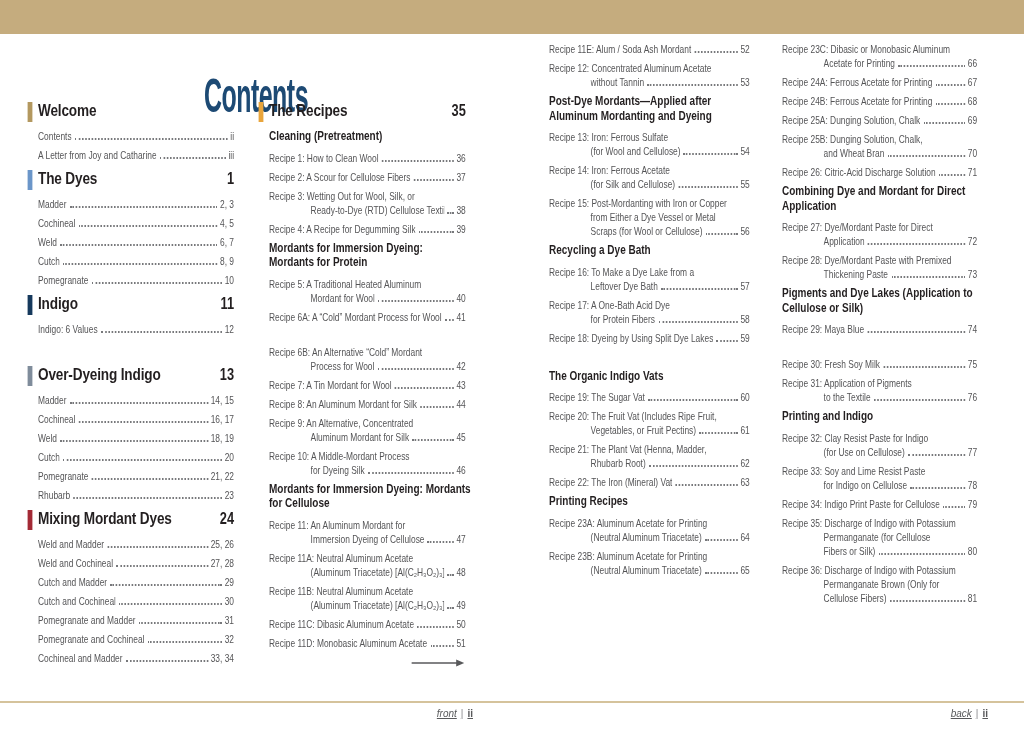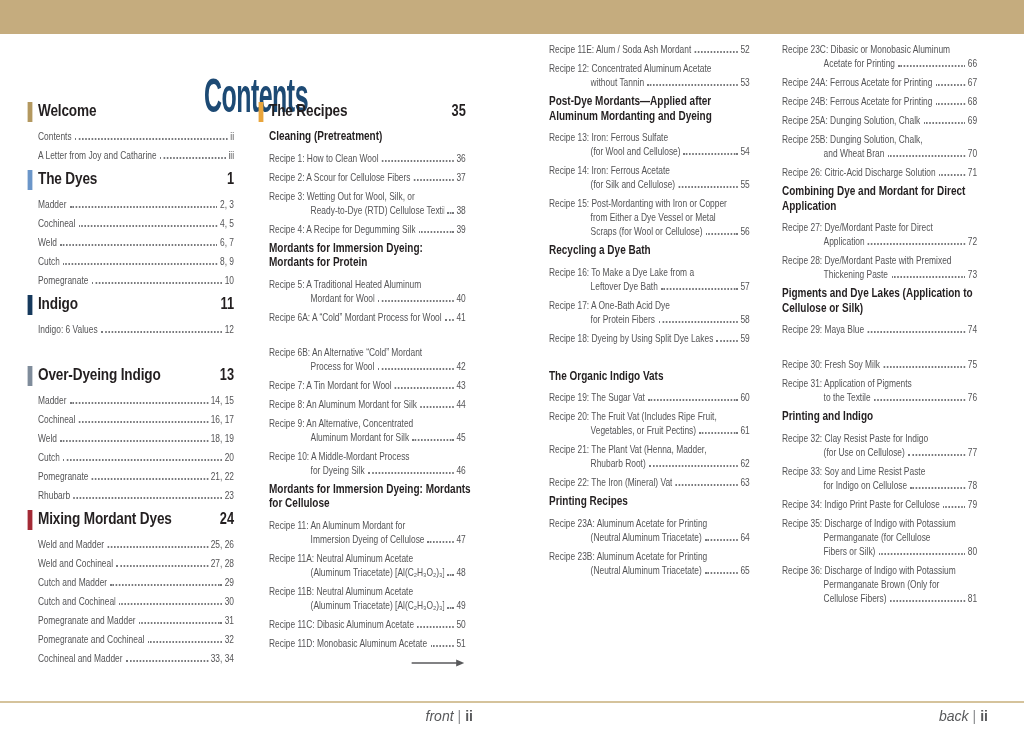--- a/index.html
+++ b/index.html
@@ -25,21 +25,21 @@
   .eline{line-height:14px;white-space:nowrap;}
   .eline.cont{padding-left:52px;}
   .eline.last{display:flex;align-items:baseline;white-space:normal;}
   .etext{flex:0 1 auto;white-space:nowrap;overflow:hidden;}
   .leader{flex:1 1 8px;min-width:8px;height:0;border-bottom:2px dotted #77787b;
           align-self:flex-end;margin:0 3px 3px 4px;}
   .pg{flex:0 0 auto;white-space:nowrap;}
   .spacer{width:100%;}
   .arrow-wrap{text-align:right;margin-top:8px;padding-right:2px;}
   .footer-rule{position:absolute;left:0;top:701px;width:1024px;height:2px;}
-  .footer{position:absolute;top:708px;font-size:14px;color:#58595b;}
+  .footer{position:absolute;top:708px;font-size:10px;color:#58595b;text-decoration:underline;}
   .footer-front{left:0;width:473px;text-align:right;}
   .footer-back{right:36px;margin-left:9px;}
   .f-label{font-style:italic;}
   .f-sep{margin:0 4px;color:#8a8b8e;}
   .f-page{font-weight:bold;}
 </style>
 </head>
 <body>
 
 <div class="sheet">

